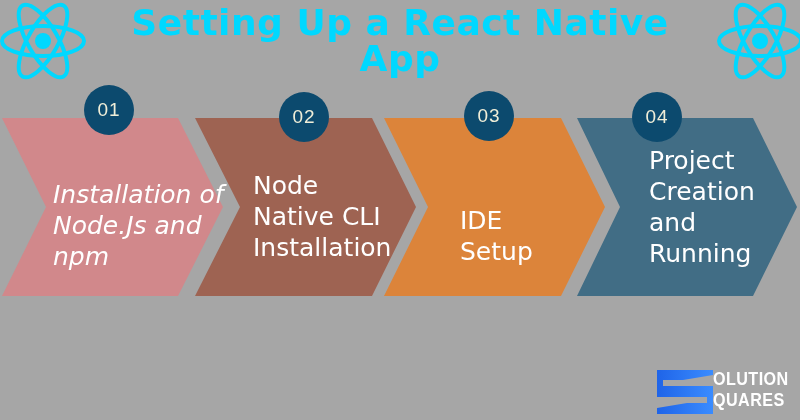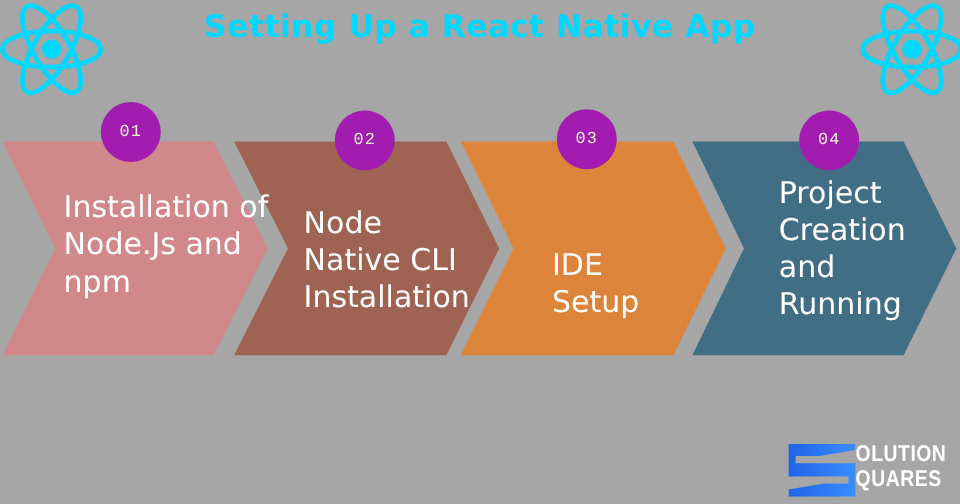--- a/index.html
+++ b/index.html
@@ -8,40 +8,40 @@
       background: #a6a6a6;
       position: relative;
       font-family: "DejaVu Sans", sans-serif;
     }
     .title {
       position: absolute; left: 90px; top: 0; width: 620px;
       text-align: center;
       color: #00d8ff;
       font-family: "DejaVu Sans", sans-serif;
       font-weight: bold;
-      font-size: 26px;
+      font-size: 36px;
       line-height: 36px;
       letter-spacing: 0.5px;
       margin-top: 5px;
     }
     .react-logo { position: absolute; top: 0; width: 88px; height: 84px; }
     .react-logo.left { left: 0; }
     .react-logo.right { left: 716px; }
     .react-logo svg { width: 100%; height: 100%; }
 
     .chevrons { position: absolute; left: 0; top: 0; width: 800px; height: 420px; }
     .chevrons svg { position: absolute; left: 0; top: 0; }
 
     .step-badge {
       position: absolute;
       width: 50px; height: 50px; border-radius: 50%;
-      background: #a21caf;
+      background: #0c4a6e;
       color: #f0eed8;
-      font-family: Liberation Mono, monospace;
-      font-size: 14px;
+      font-family: Liberation Sans, sans-serif;
+      font-size: 19px;
       display: flex; align-items: center; justify-content: center;
       letter-spacing: 1px;
     }
     .step-text {
       position: absolute;
       color: #ffffff;
       font-family: "DejaVu Sans", sans-serif;
       font-size: 25px;
       line-height: 31px;
       white-space: pre-line;
@@ -95,23 +95,23 @@
     <polygon points="2,118 178,118 223,207 178,296 2,296 46,207" fill="#d1888b"></polygon>
     <polygon points="195,118 372,118 416,207 372,296 195,296 240,207" fill="#9e6352"></polygon>
     <polygon points="384,118 561,118 605,207 561,296 384,296 428,207" fill="#dc843a"></polygon>
     <polygon points="577,118 753,118 797,207 753,296 577,296 620,207" fill="#416d85"></polygon>
   </svg>
 </div>
 
 <div class="step-badge" style="left:84px; top:85px;">01</div>
 <div class="step-badge" style="left:279px; top:92px;text-align:center;">02</div>
 <div class="step-badge" style="left:464px; top:91px;">03</div>
-<div class="step-badge" style="left:666px; top:92px;">04</div>
+<div class="step-badge" style="left:632px; top:92px;">04</div>
 
-<div class="step-text" style="left:53px; top:157px;">Installation of
+<div class="step-text" style="left:53px; top:179px;font-style:italic;">Installation of
 Node.Js and
 npm</div>
 <div class="step-text" style="left:253px; top:170px;">Node
 Native CLI
 Installation</div>
 <div class="step-text" style="left:460px; top:186px;margin-top:19px;">IDE
 Setup</div>
 <div class="step-text" style="left:649px; top:145px;">Project
 Creation
 and

